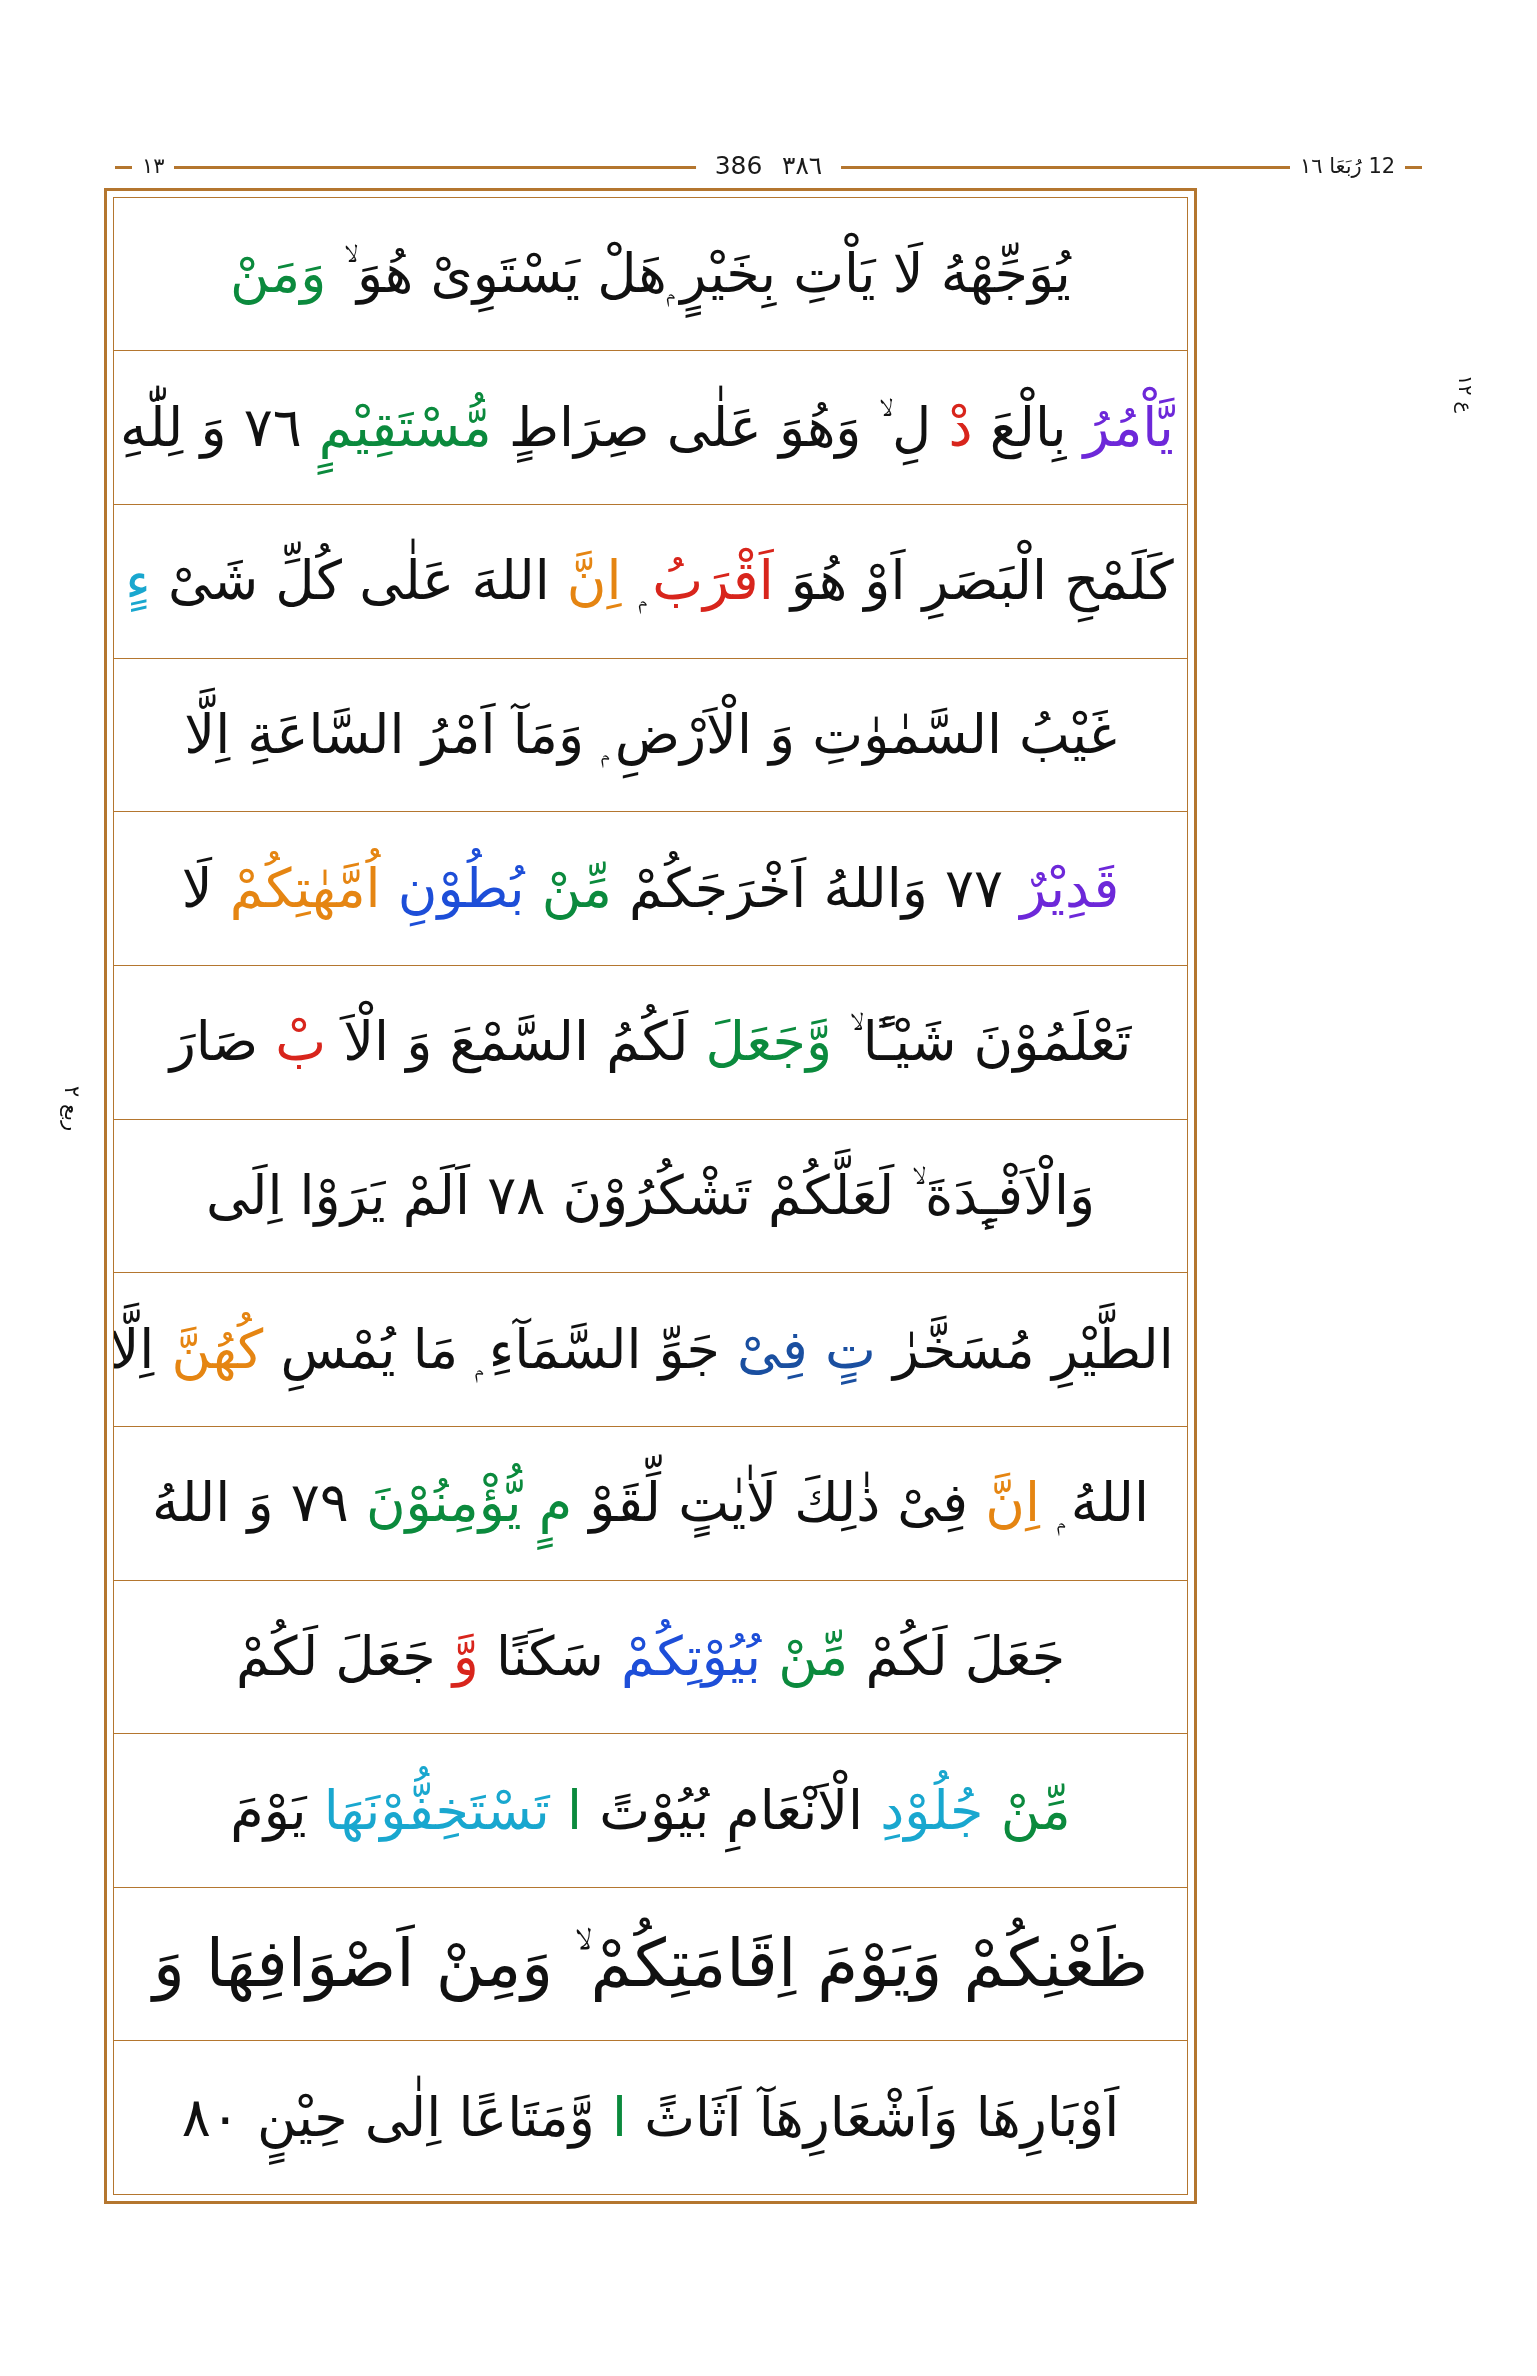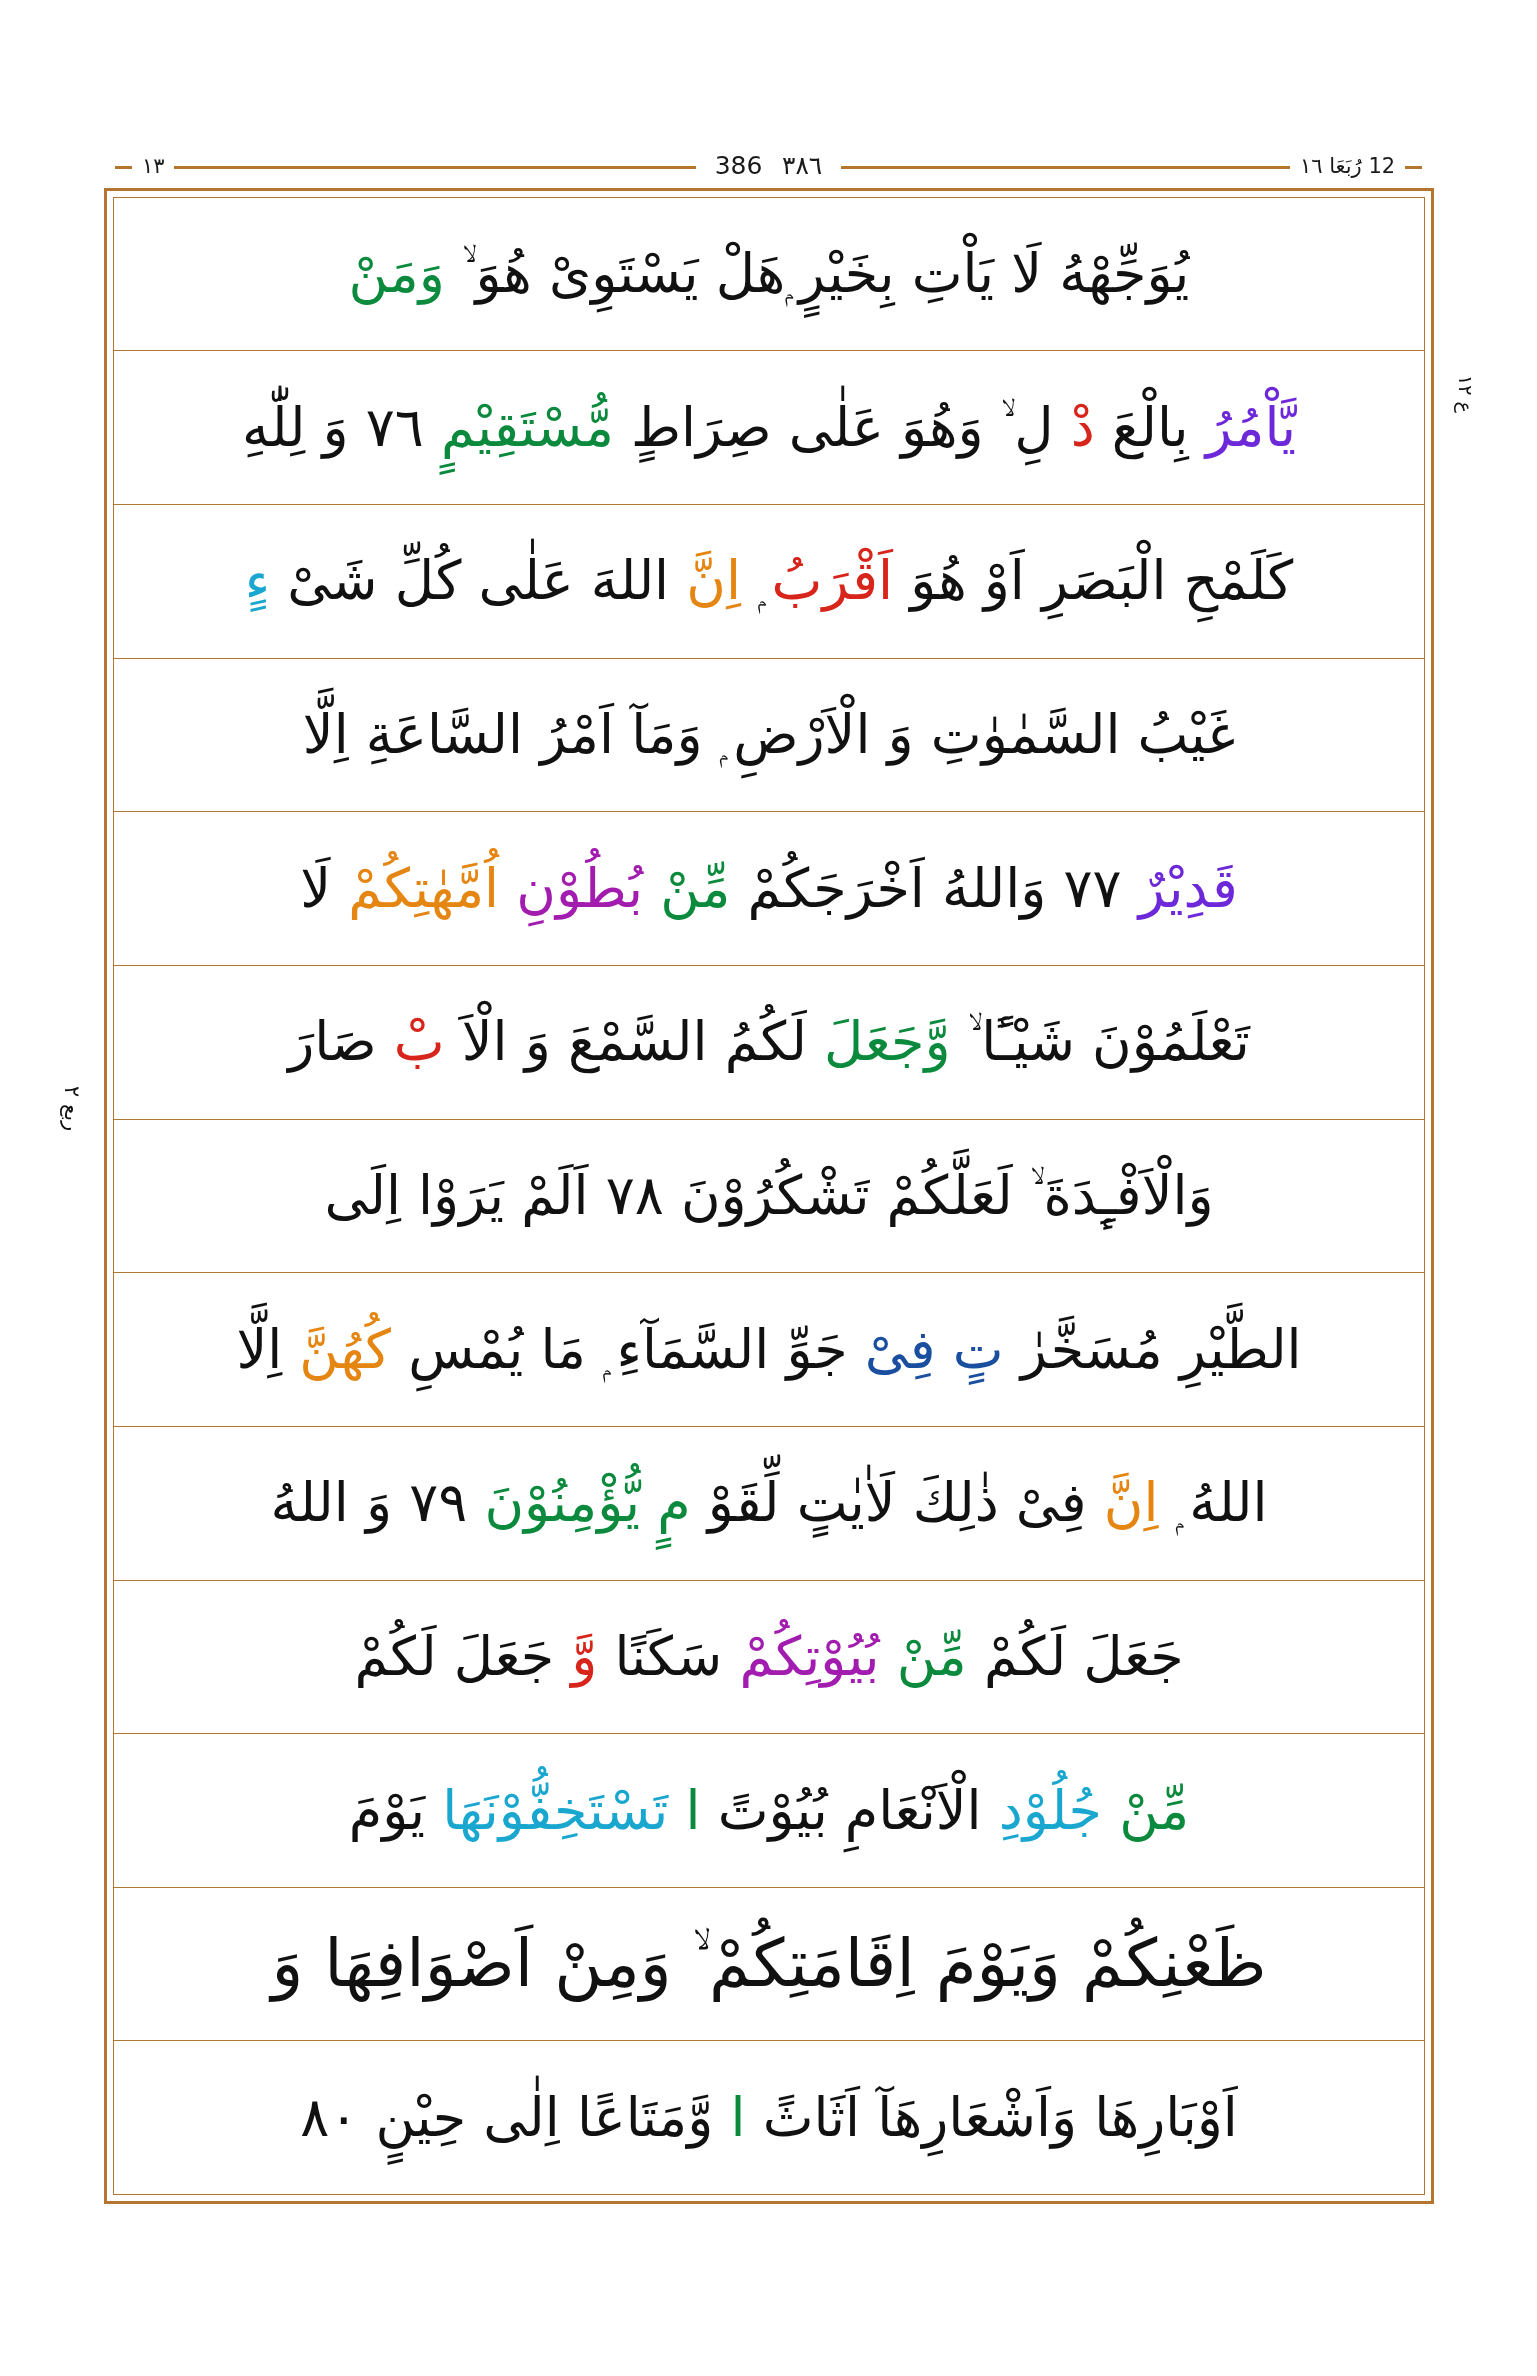--- a/index.html
+++ b/index.html
@@ -64,21 +64,21 @@
     font-size: 25px;
     color: #1a1a1a;
   }
   .hdr-center-wrap span { margin: 0 5.8px; }
 
   
   .frame-outer {
     position: absolute;
     top: 188px;
     left: 104px;
-    width: 1330px;
+    width: 1093px;
     height: 2016px;
     border: 3.8px solid #b4762f;
     box-sizing: border-box;
     background: #ffffff;
     padding-left: 32px;
   }
   .frame-inner {
     position: absolute;
     top: 5.8px;
     left: 5.8px;
@@ -112,21 +112,21 @@
     width: 100%;
     text-align: center;
     direction: rtl;
     transform: scaleX(1);
   }
 
   
   .c-green  { color: #0b8a3d; }
   .c-teal   { color: #6d28d9; }
   .c-blue   { color: #1a4fa0; }
-  .c-navy   { color: #a21caf; }
+  .c-navy   { color: #1d4ed8; }
   .c-orange { color: #e58512; }
   .c-red    { color: #d8251c; }
   .c-cyan   { color: #19a7cf; }
   .c-black  { color: #111111; }
 
   
   .side-mark {
     position: absolute;
     font-family: "DejaVu Sans", sans-serif;
     color: #111111;

